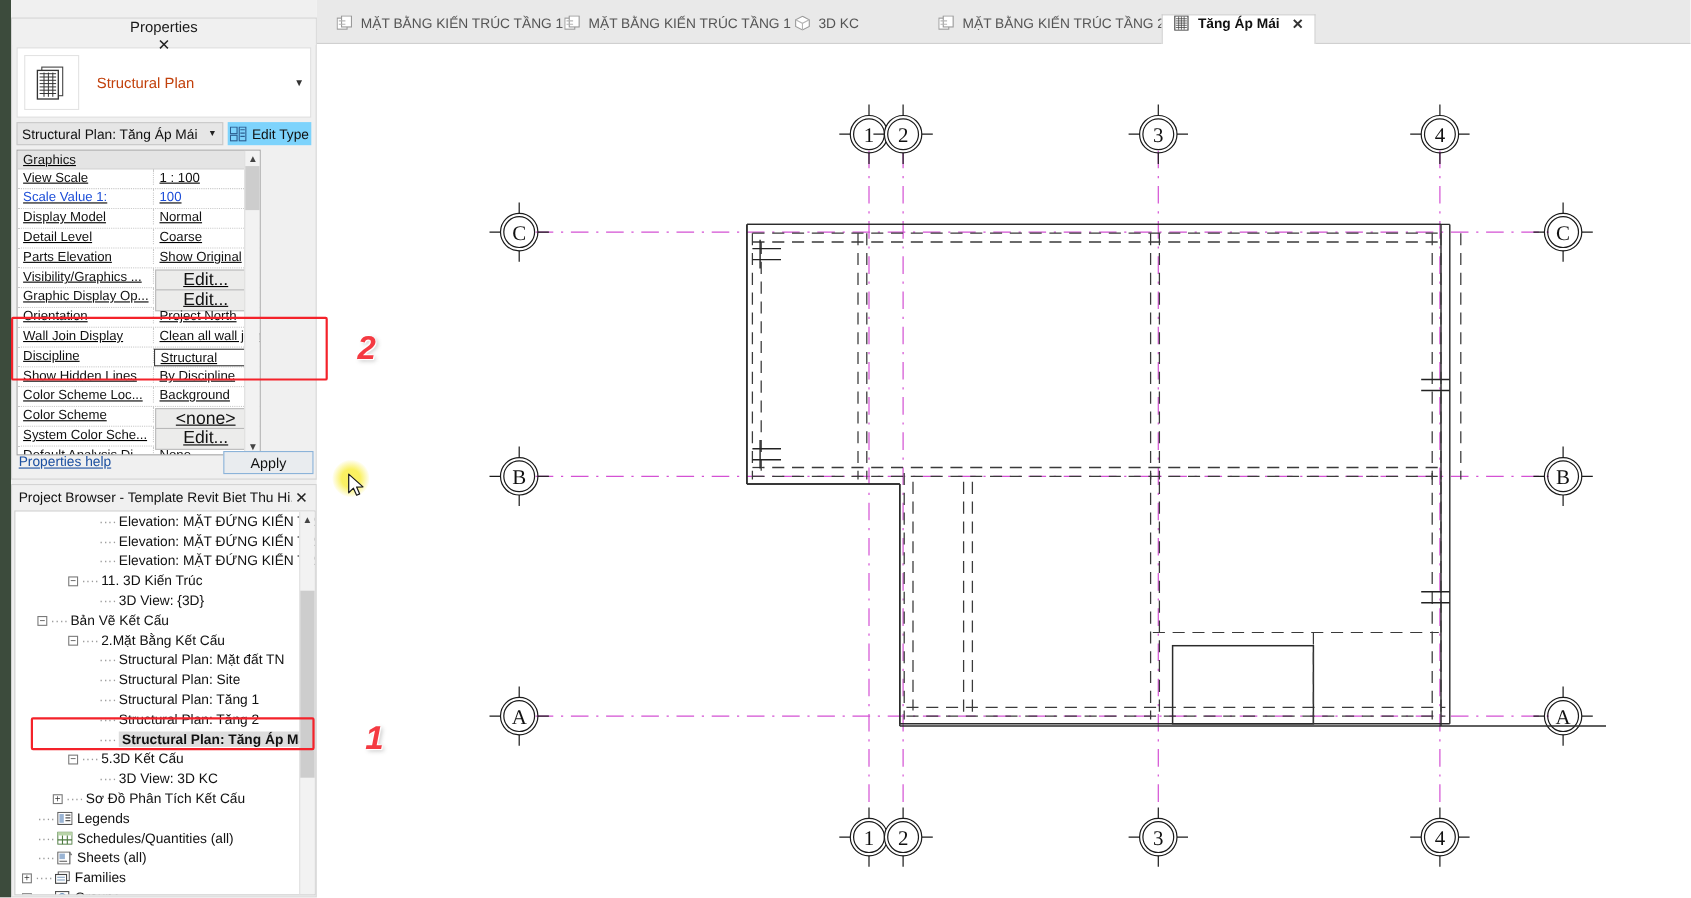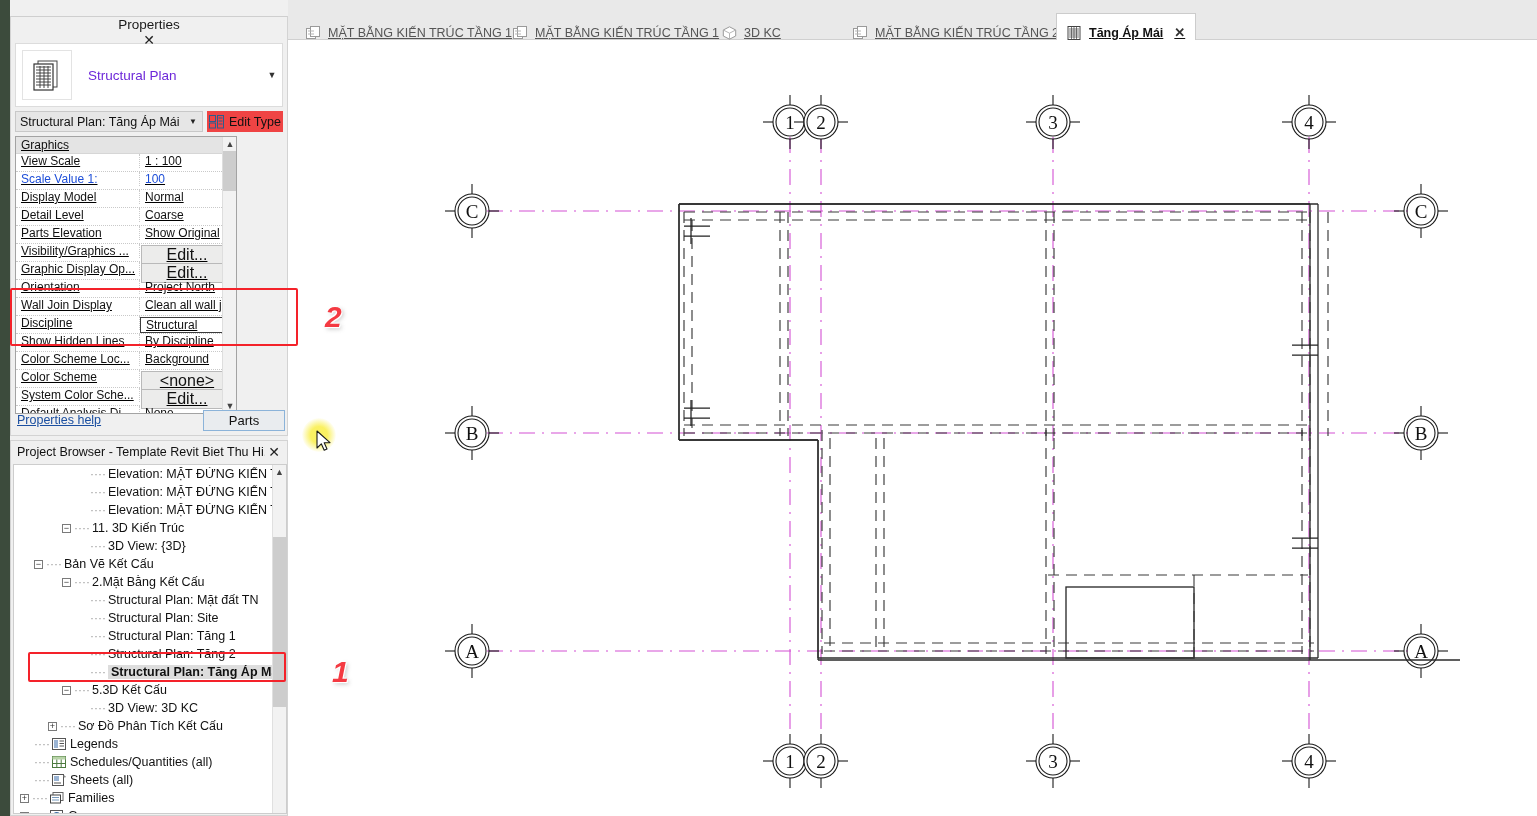--- a/index.html
+++ b/index.html
@@ -59,21 +59,21 @@
   }
   .ts-icon {
     width: 50px; height: 50px;
     margin-left: 6px;
     border: 1px solid #e3e3e3;
     background: #fff;
     display: flex; align-items: center; justify-content: center;
   }
   .ts-label {
     flex: 1; padding-left: 16px;
-    font-size: 13.5px; color: #6d28d9;
+    font-size: 13.5px; color: #c2410c;
   }
   .ts-caret {
     width: 20px; text-align: center;
     font-size: 9px; color: #333;
   }
   .type-row {
     margin: 4px 4px 0 4px;
     height: 21px;
     display: flex; align-items: stretch;
   }
@@ -84,21 +84,21 @@
     display: flex; align-items: center;
     font-size: 12.5px; color: #111;
     padding-left: 4px;
   }
   .type-combo .txt { flex: 1; overflow: hidden; white-space: nowrap; }
   .type-combo .cv { width: 18px; text-align: center; font-size: 8px; color:#222; }
   .edit-type-btn {
     flex: 1; margin-left: 4px;
     display: flex; align-items: center; gap: 4px;
     font-size: 12.5px; color: #111;
-    background: #ef4444;
+    background: #7dd3fc;
     padding-left: 2px;
   }
 
   
   .prop-grid-wrap {
     position: absolute; left: 4px; top: 119px;
     width: 222px; height: 278px;
     background: #ffffff;
     border: 1px solid #a3a3a3;
     overflow: hidden;
@@ -250,25 +250,24 @@
   
   #tabstrip {
     position: absolute; left: 288px; top: 0;
     width: 1249px; height: 40px;
     background: #e9e9e9;
     border-bottom: 1px solid #d0d0d0;
   }
   .tab {
     position: absolute; top: 14px;
     height: 26px;
-    display: flex; align-items: flex-end; gap: 7px;
+    display: flex; align-items: flex-start; gap: 7px;
     padding: 0 10px;
     font-size: 12.5px; color: #555;
     white-space: nowrap;
-    text-decoration: underline;
   }
   .tab.active {
     background: #ffffff;
     color: #111;
     font-weight: bold;
     border: 1px solid #cccccc;
     border-bottom: none;
     top: 13px; height: 27px;
   }
   .tab .tabx { font-size: 13px; color: #333; margin-left: 4px; }
@@ -436,21 +435,21 @@
 
         <div class="prop-scroll">
           <div class="ps-up">▲</div>
           <div class="ps-thumb"></div>
           <div class="ps-dn">▼</div>
         </div>
       </div>
 
       <div class="props-foot">
         <a class="props-help" href="#">Properties help</a>
-        <div class="apply-btn">Parts</div>
+        <div class="apply-btn">Apply</div>
       </div>
     </div>
 
     <div id="browser-panel">
       <div class="browser-title">
         <span class="ttl">Project Browser - Template Revit Biet Thu Hi...</span>
         <span class="palette-x">✕</span>
       </div>
       <div class="tree-wrap">
         <div id="tree-rows">

